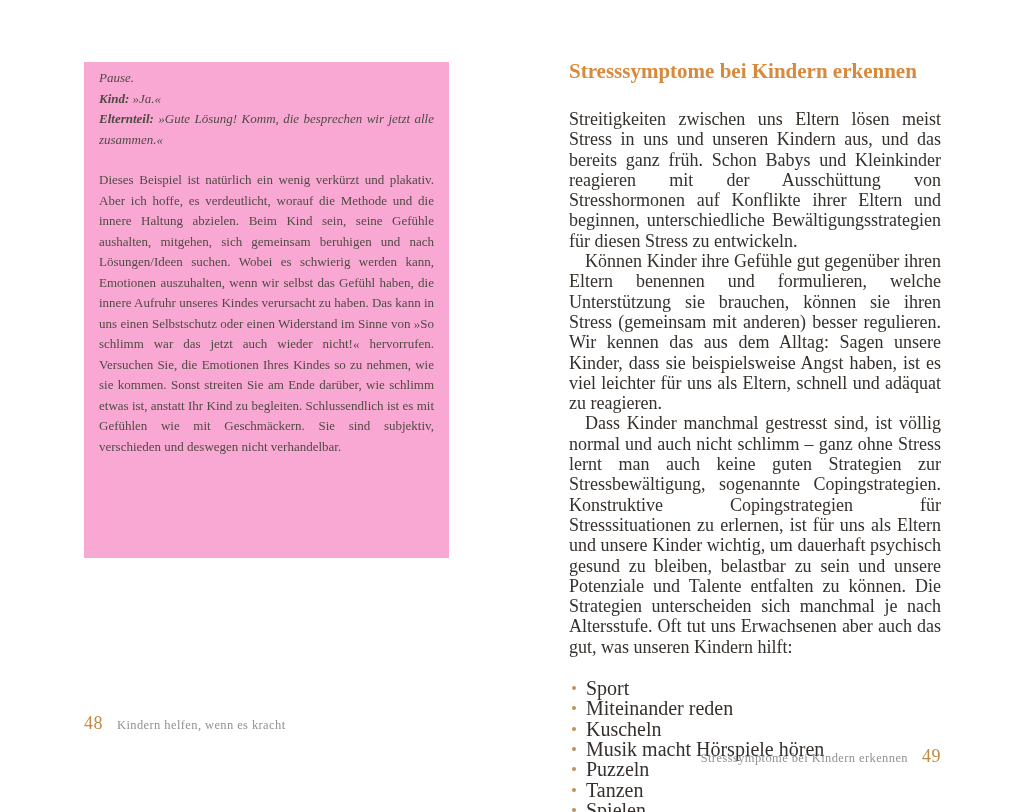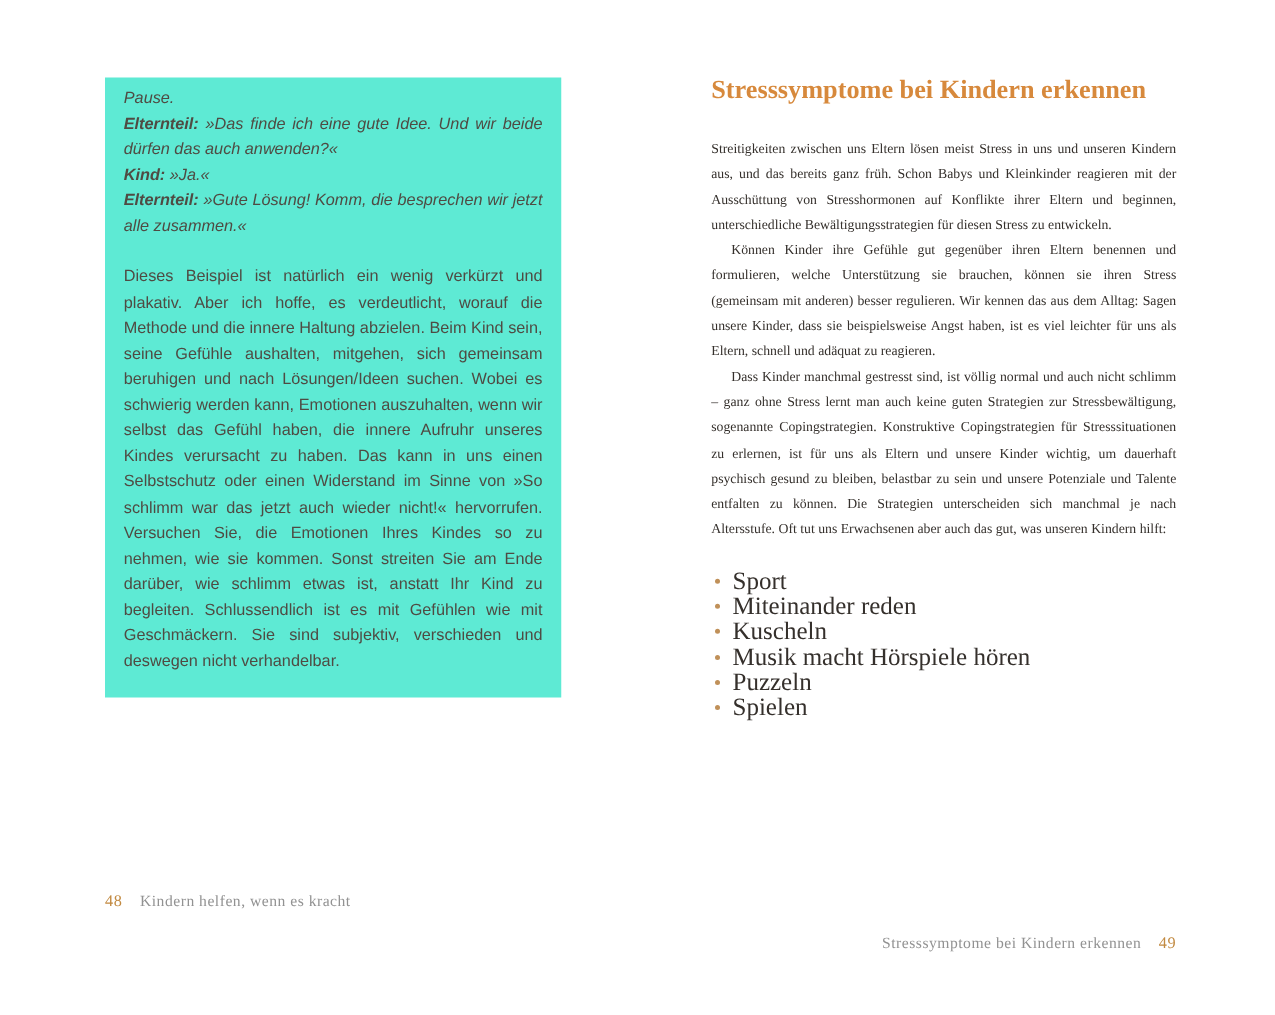--- a/index.html
+++ b/index.html
@@ -9,23 +9,23 @@
     font-family: "Liberation Serif", serif;
     overflow: hidden;
   }
   .spread { position: relative; width: 1020px; height: 812px; }
 
   
   .dialog-box {
     position: absolute;
     left: 84px; top: 62px;
     width: 365px; min-height: 496px;
-    background: #5eead4;
+    background: #f9a8d4;
     padding: 6px 15px 13px 15px;
-    font-family: Liberation Sans, sans-serif;
+    font-family: Liberation Serif, serif;
     font-size: 13px;
     line-height: 20.5px;
     color: #4f4b43;
     text-align: justify;
   }
   .dlg { font-style: italic; }
   .dlg .speaker { font-weight: bold; font-style: italic; }
   .commentary { font-style: normal; margin-top: 20px; }
 
   
@@ -38,21 +38,21 @@
   .right-col h1 {
     font-family: "Liberation Serif", serif;
     font-size: 21px;
     font-weight: bold;
     line-height: 26px;
     color: #d7893c;
     margin-bottom: 25px;
   }
   .body-p {
     font-family: "Liberation Serif", serif;
-    font-size: 11px;
+    font-size: 18px;
     line-height: 20.3px;
     text-align: justify;
   }
   .body-p.indent { text-indent: 16px; }
 
   ul.bullets {
     list-style: none;
     margin-top: 21px;
   }
   ul.bullets li {
@@ -77,35 +77,34 @@
     font-family: "Liberation Serif", serif;
     font-size: 12.5px;
     letter-spacing: 0.4px;
     color: #929292;
     white-space: nowrap;
   }
   .footer-left { left: 84px; }
   .footer-right { right: 79px; text-align: right; margin-top: 33px; }
   .pagenum {
     color: #c28a41;
-    font-size: 13px;
+    font-size: 18px;
     letter-spacing: 0.5px;
   }
   .footer-left .pagenum { margin-right: 14px; }
   .footer-right .pagenum { margin-left: 14px; }
 </style>
 </head>
 <body>
 
 <div class="spread">
 
   <div>
     <div class="dialog-box">
       <p class="dlg"><span>Pause.</span></p>
-      <p class="dlg"><strong class="speaker">Elternteil:</strong> <span>»Das finde ich eine gute Idee. Und wir beide dürfen das auch anwenden?«</span></p>
       <p class="dlg"><strong class="speaker">Kind:</strong> <span>»Ja.«</span></p>
       <p class="dlg"><strong class="speaker">Elternteil:</strong> <span>»Gute Lösung! Komm, die besprechen wir jetzt alle zusammen.«</span></p>
       <p class="commentary">Dieses Beispiel ist natürlich ein wenig verkürzt und plakativ. Aber ich hoffe, es verdeutlicht, worauf die Methode und die innere Haltung abzielen. Beim Kind sein, seine Gefühle aushalten, mitgehen, sich gemeinsam beruhigen und nach Lösungen/Ideen suchen. Wobei es schwierig werden kann, Emotionen auszuhalten, wenn wir selbst das Gefühl haben, die innere Aufruhr unseres Kindes verursacht zu haben. Das kann in uns einen Selbstschutz oder einen Widerstand im Sinne von »So schlimm war das jetzt auch wieder nicht!« hervorrufen. Versuchen Sie, die Emotionen Ihres Kindes so zu nehmen, wie sie kommen. Sonst streiten Sie am Ende darüber, wie schlimm etwas ist, anstatt Ihr Kind zu begleiten. Schlussendlich ist es mit Gefühlen wie mit Geschmäckern. Sie sind subjektiv, verschieden und deswegen nicht verhandelbar.</p>
     </div>
 
     <div class="footer footer-left">
       <span class="pagenum">48</span><span>Kindern helfen, wenn es kracht</span>
     </div>
   </div>
 
@@ -114,20 +113,21 @@
       <h1>Stresssymptome bei Kindern erkennen</h1>
       <p class="body-p">Streitigkeiten zwischen uns Eltern lösen meist Stress in uns und unseren Kindern aus, und das bereits ganz früh. Schon Babys und Kleinkinder reagieren mit der Ausschüttung von Stresshormonen auf Konflikte ihrer Eltern und beginnen, unterschiedliche Bewältigungsstrategien für diesen Stress zu entwickeln.</p>
       <p class="body-p indent">Können Kinder ihre Gefühle gut gegenüber ihren Eltern benennen und formulieren, welche Unterstützung sie brauchen, können sie ihren Stress (gemeinsam mit anderen) besser regulieren. Wir kennen das aus dem Alltag: Sagen unsere Kinder, dass sie beispielsweise Angst haben, ist es viel leichter für uns als Eltern, schnell und adäquat zu reagieren.</p>
       <p class="body-p indent">Dass Kinder manchmal gestresst sind, ist völlig normal und auch nicht schlimm – ganz ohne Stress lernt man auch keine guten Strategien zur Stressbewältigung, sogenannte Copingstrategien. Konstruktive Copingstrategien für Stresssituationen zu erlernen, ist für uns als Eltern und unsere Kinder wichtig, um dauerhaft psychisch gesund zu bleiben, belastbar zu sein und unsere Potenziale und Talente entfalten zu können. Die Strategien unterscheiden sich manchmal je nach Altersstufe. Oft tut uns Erwachsenen aber auch das gut, was unseren Kindern hilft:</p>
       <ul class="bullets">
         <li>Sport</li>
         <li>Miteinander reden</li>
         <li>Kuscheln</li>
         <li>Musik macht Hörspiele hören</li>
         <li>Puzzeln</li>
+        <li>Tanzen</li>
         <li>Spielen</li>
       </ul>
     </div>
 
     <div class="footer footer-right">
       <span>Stresssymptome bei Kindern erkennen</span><span class="pagenum">49</span>
     </div>
   </div>
 
 </div>

